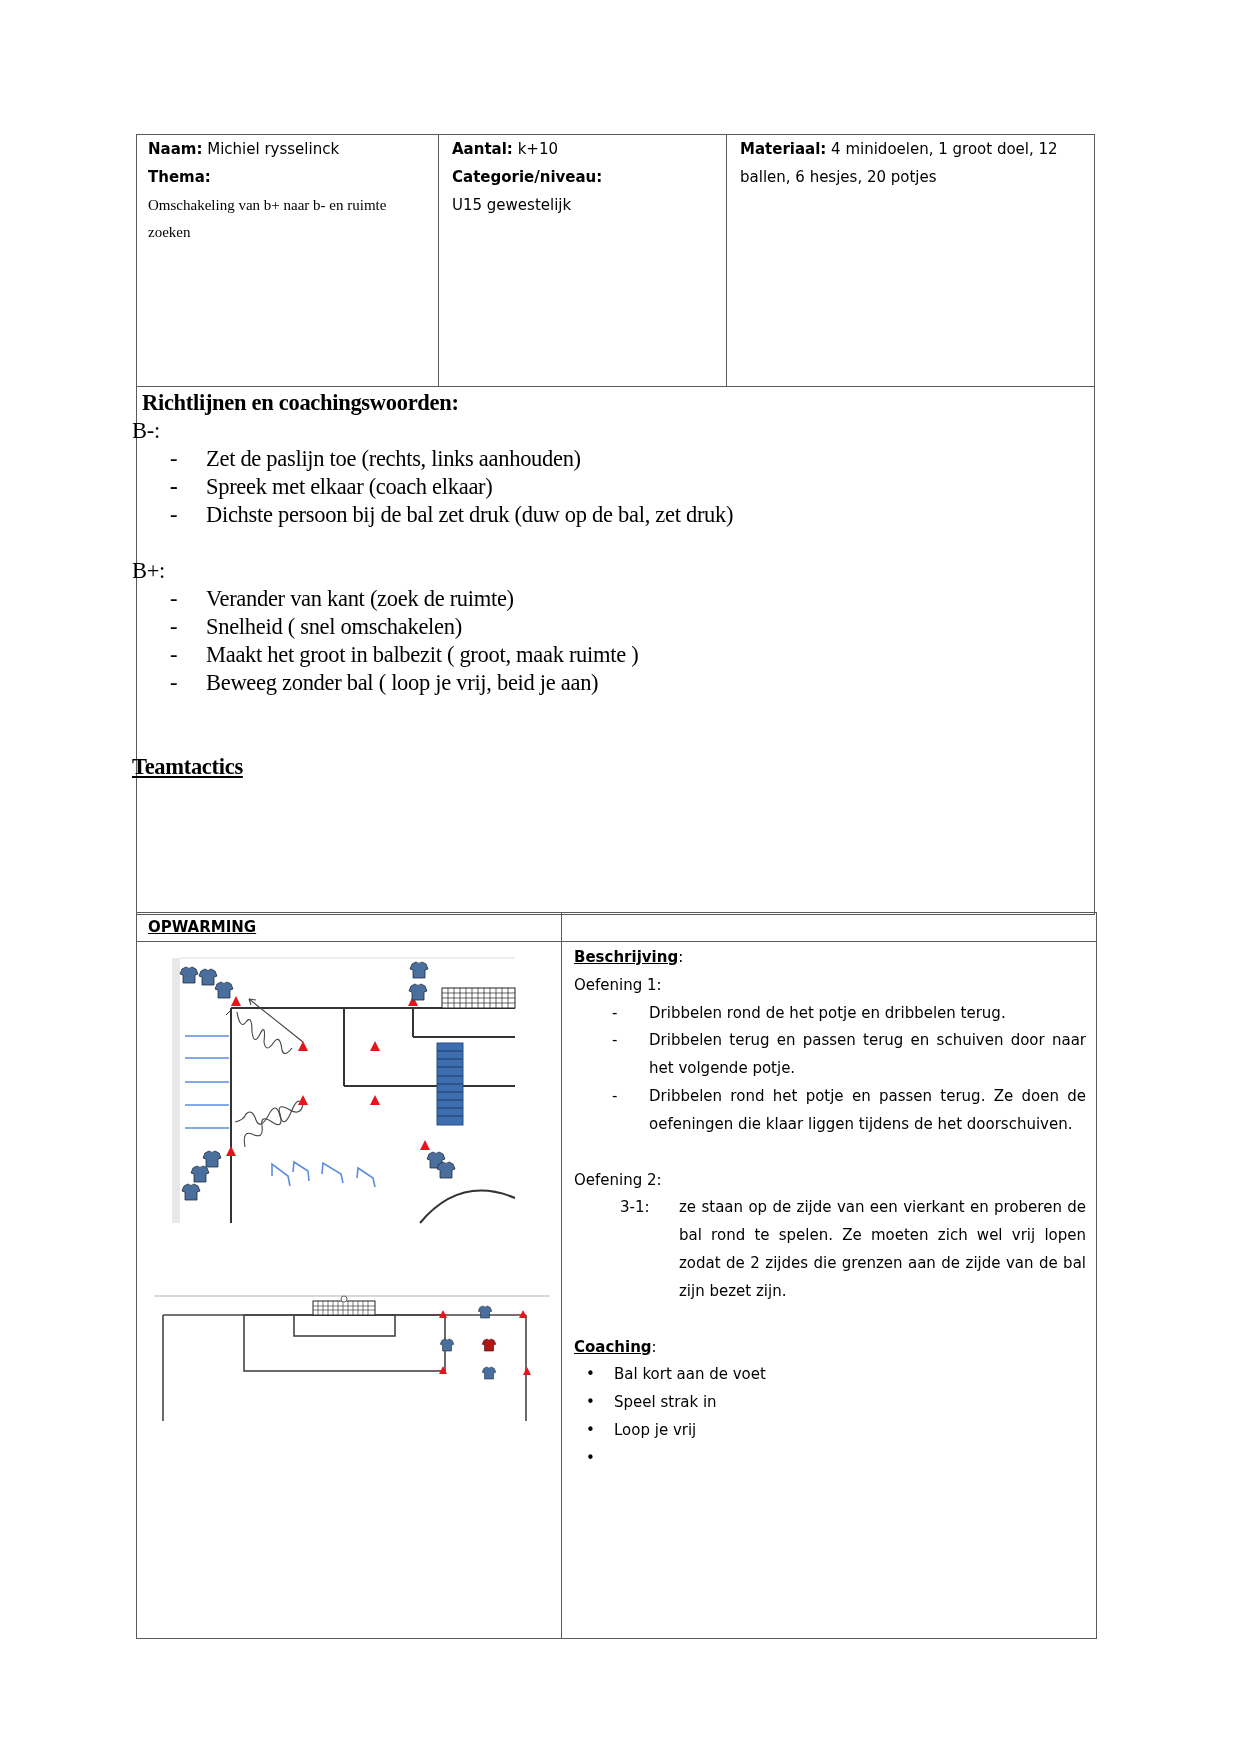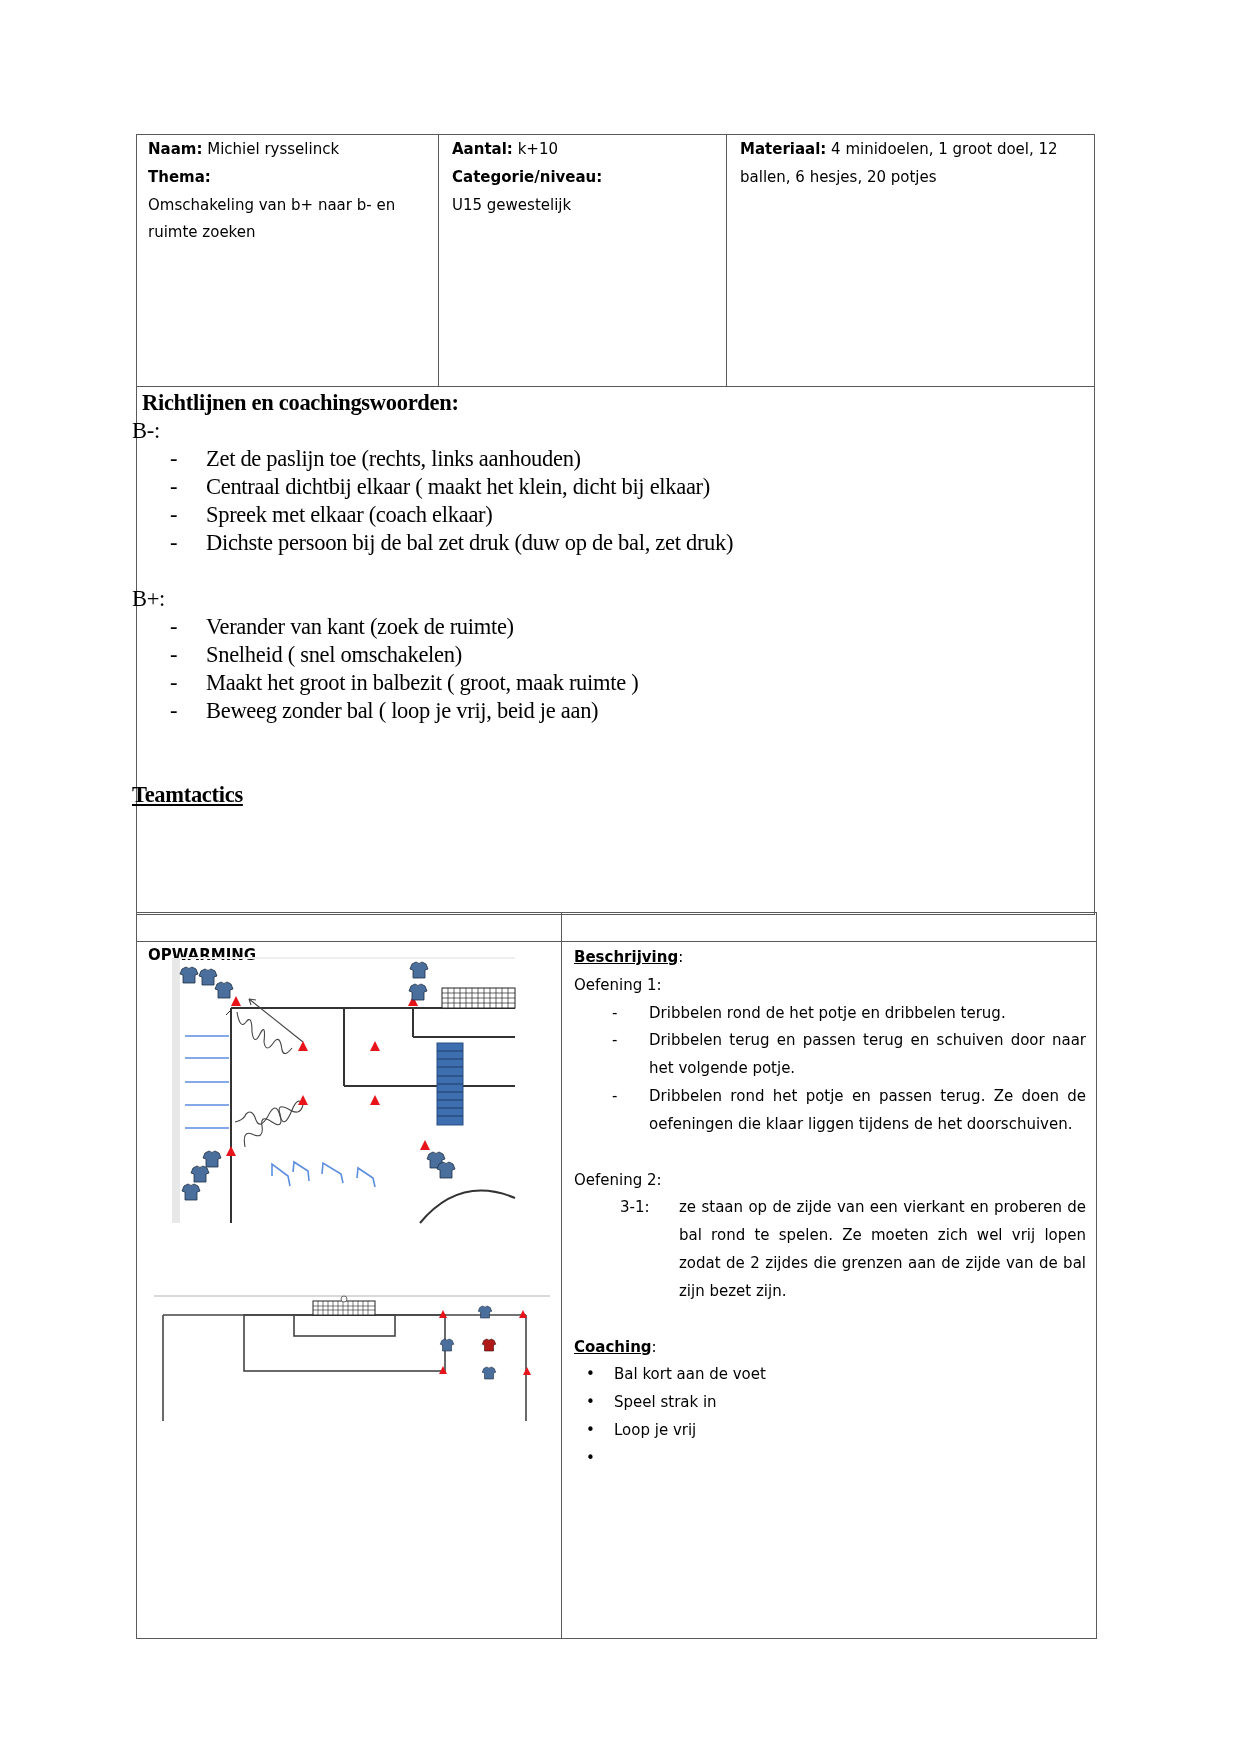--- a/index.html
+++ b/index.html
@@ -32,59 +32,59 @@
 <div class="page">
 
   <div class="box" style="left:136px; top:134px; width:959px; height:781px;"></div>
   <div class="vline" style="left:438px; top:134px; height:253px;"></div>
   <div class="vline" style="left:726px; top:134px; height:253px;"></div>
   <div class="hline" style="left:136px; top:386px; width:959px;"></div>
 
   <div class="cell" style="left:148px; top:136px; width:280px;">
     <div><span class="b">Naam:</span> <span>Michiel rysselinck</span></div>
     <div class="b">Thema:</div>
-    <div style="width:260px;">Omschakeling van b+ naar b- en ruimte zoeken</div>
+    <div style="width:260px;font-family:Liberation Serif, serif;">Omschakeling van b+ naar b- en ruimte zoeken</div>
   </div>
 
   <div class="cell" style="left:452px; top:136px; width:270px;">
     <div><span class="b">Aantal:</span> <span>k+10</span></div>
     <div class="b">Categorie/niveau:</div>
     <div>U15 gewestelijk</div>
   </div>
 
   <div class="cell" style="left:740px; top:136px; width:340px;">
     <span class="b">Materiaal:</span> <span>4 minidoelen, 1 groot doel, 12 ballen, 6 hesjes, 20 potjes</span>
   </div>
 
   <div class="cell narrow" style="left:132px; top:389px; width:930px;font-family:Liberation Serif, serif;">
     <div class="b" style="padding-left:10px;">Richtlijnen en coachingswoorden:</div>
     <div>B-:</div>
     <ul class="dash-list">
       <li><span class="dash">-</span><span>Zet de paslijn toe (rechts, links aanhouden)</span></li>
-      <li><span class="dash">-</span><span>Centraal dichtbij elkaar ( maakt het klein, dicht bij elkaar)</span></li>
+      <li><span class="dash">-</span></li>
       <li><span class="dash">-</span><span>Spreek met elkaar (coach elkaar)</span></li>
       <li><span class="dash">-</span><span>Dichste persoon bij de bal zet druk (duw op de bal, zet druk)</span></li>
     </ul>
     <div style="height:28px;"></div>
     <div>B+:</div>
     <ul class="dash-list">
       <li><span class="dash">-</span><span>Verander van kant (zoek de ruimte)</span></li>
       <li><span class="dash">-</span><span>Snelheid ( snel omschakelen)</span></li>
       <li><span class="dash">-</span><span>Maakt het groot in balbezit ( groot, maak ruimte )</span></li>
       <li><span class="dash">-</span><span>Beweeg zonder bal ( loop je vrij, beid je aan)</span></li>
     </ul>
     <div style="height:56px;"></div>
     <div class="u">Teamtactics</div>
   </div>
 
   <div class="box" style="left:136px; top:912px; width:961px; height:727px;"></div>
   <div class="hline" style="left:136px; top:941px; width:961px;"></div>
   <div class="vline" style="left:561px; top:912px; height:727px;"></div>
 
-  <div class="cell b" style="left:148px; top:942px;">OPWARMING</div>
+  <div class="cell b" style="left:148px; top:914px;text-decoration:underline;">OPWARMING</div>
 
   <div class="cell" style="left:574px; top:944px; width:512px;">
     <div><span class="u">Beschrijving</span><span>:</span></div>
     <div>Oefening 1:</div>
     <ul class="desc-list">
       <li><span class="dash">-</span><span>Dribbelen rond de het potje en dribbelen terug.</span></li>
       <li><span class="dash">-</span><span>Dribbelen terug en passen terug en schuiven door naar het volgende potje.</span></li>
       <li><span class="dash">-</span><span>Dribbelen rond het potje en passen terug. Ze doen de oefeningen die klaar liggen tijdens de het doorschuiven.</span></li>
     </ul>
     <div style="height:28px;"></div>

